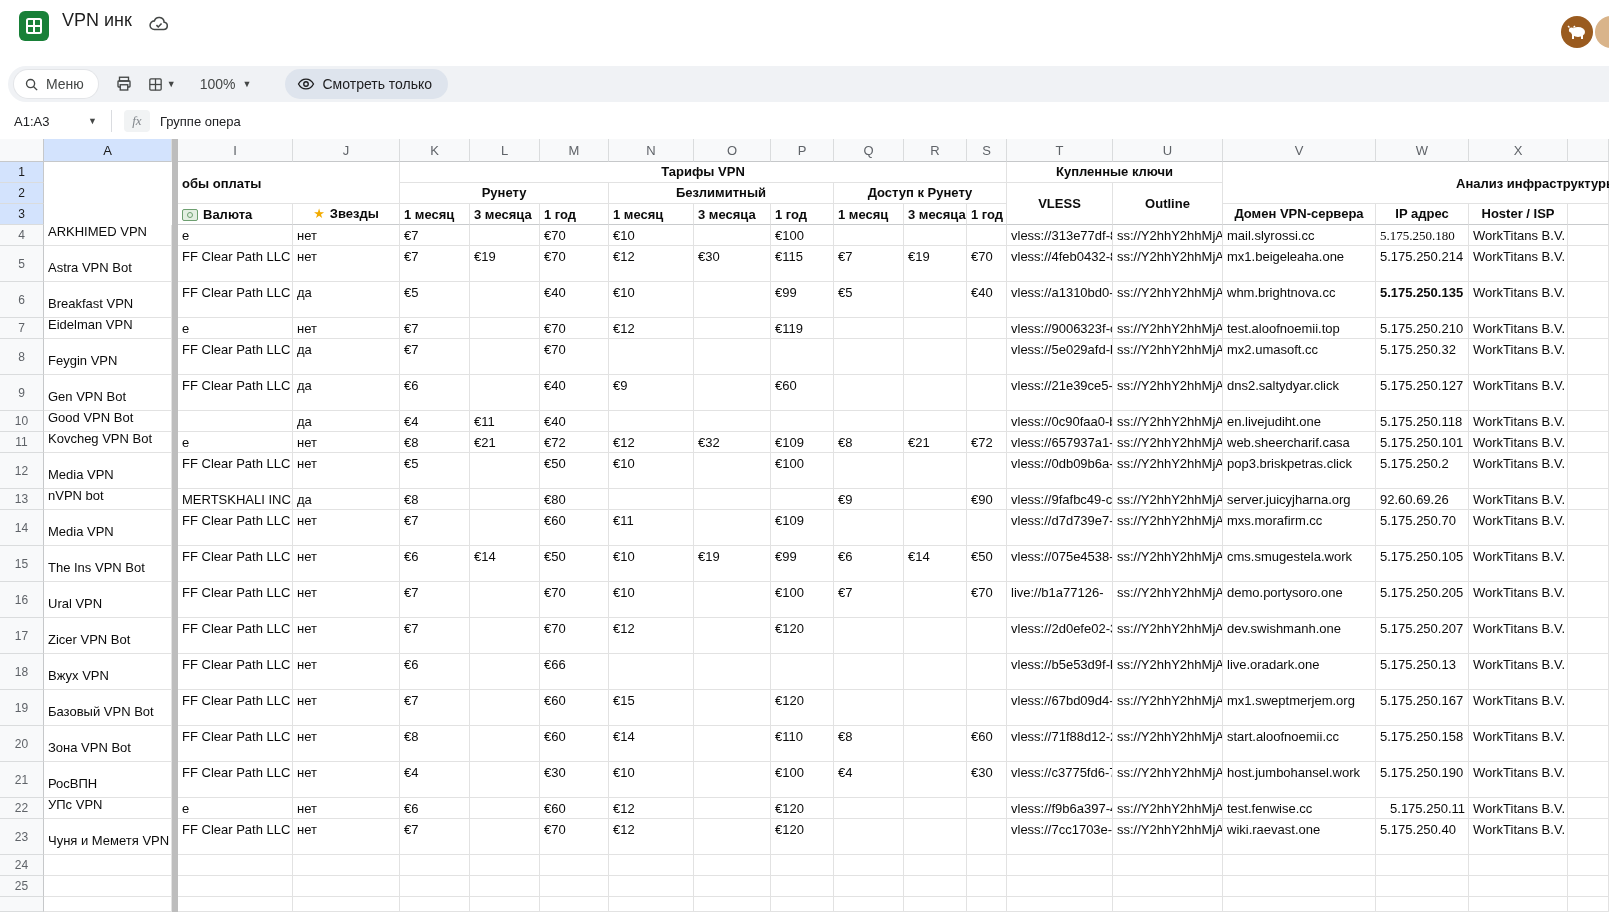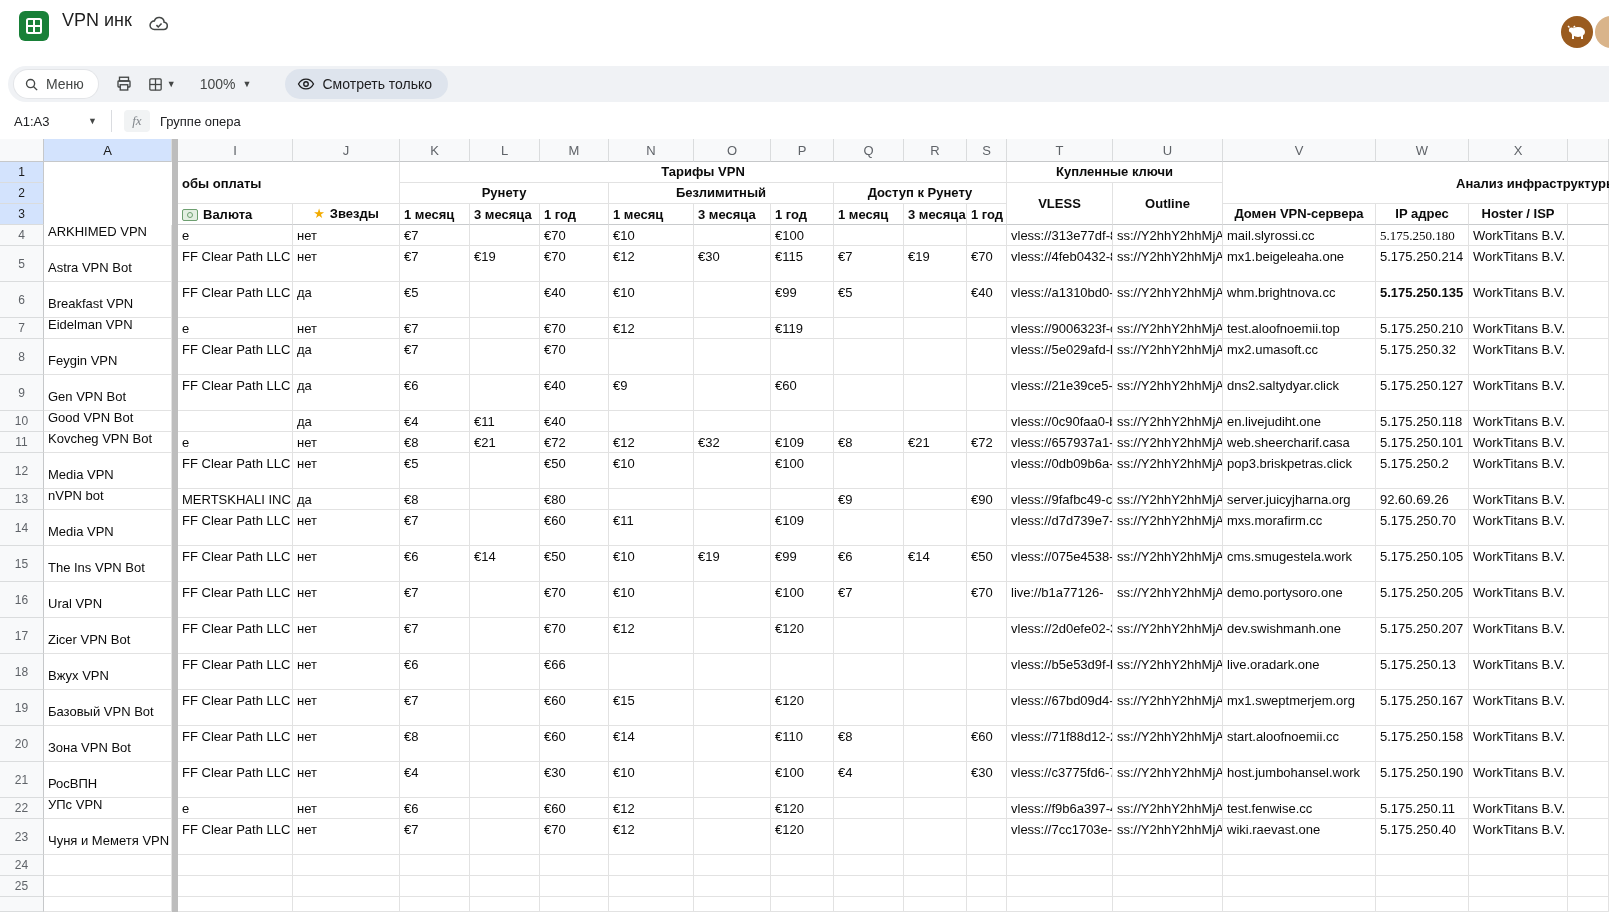--- a/index.html
+++ b/index.html
@@ -566,21 +566,21 @@
     <div class="cell" style="grid-area: 23 / 8 / span 1 / span 1;">€60</div>
     <div class="cell" style="grid-area: 23 / 9 / span 1 / span 1;">€12</div>
     <div class="cell" style="grid-area: 23 / 10 / span 1 / span 1;"></div>
     <div class="cell" style="grid-area: 23 / 11 / span 1 / span 1;">€120</div>
     <div class="cell" style="grid-area: 23 / 12 / span 1 / span 1;"></div>
     <div class="cell" style="grid-area: 23 / 13 / span 1 / span 1;"></div>
     <div class="cell" style="grid-area: 23 / 14 / span 1 / span 1;"></div>
     <div class="cell" style="grid-area: 23 / 15 / span 1 / span 1;">vless://f9b6a397-4</div>
     <div class="cell" style="grid-area: 23 / 16 / span 1 / span 1;">ss://Y2hhY2hhMjA</div>
     <div class="cell" style="grid-area: 23 / 17 / span 1 / span 1;">test.fenwise.cc</div>
-    <div class="cell" style="grid-area: 23 / 18 / span 1 / span 1;">5.175.250.11</div>
+    <div class="cell" style="grid-area: 23 / 18 / span 1 / span 1; text-align: right;">5.175.250.11</div>
     <div class="cell" style="grid-area: 23 / 19 / span 1 / span 1;">WorkTitans B.V.</div>
     <div class="cell" style="grid-area: 23 / 20 / span 1 / span 1;"></div>
     <div class="cell namecell" style="grid-area: 24 / 2 / span 1 / span 1;">Чуня и Меметя VPN</div>
     <div class="cell" style="grid-area: 24 / 4 / span 1 / span 1;">FF Clear Path LLC</div>
     <div class="cell" style="grid-area: 24 / 5 / span 1 / span 1;">нет</div>
     <div class="cell" style="grid-area: 24 / 6 / span 1 / span 1;">€7</div>
     <div class="cell" style="grid-area: 24 / 7 / span 1 / span 1;"></div>
     <div class="cell" style="grid-area: 24 / 8 / span 1 / span 1;">€70</div>
     <div class="cell" style="grid-area: 24 / 9 / span 1 / span 1;">€12</div>
     <div class="cell" style="grid-area: 24 / 10 / span 1 / span 1;"></div>

